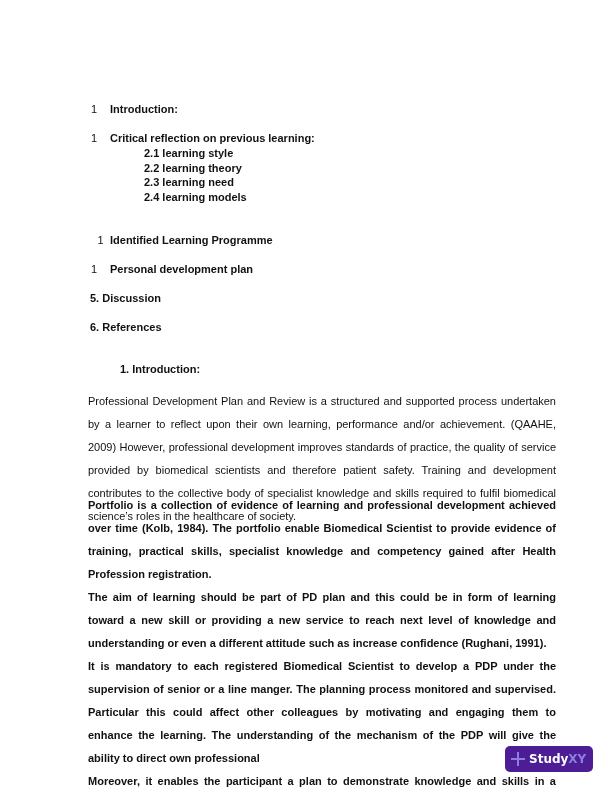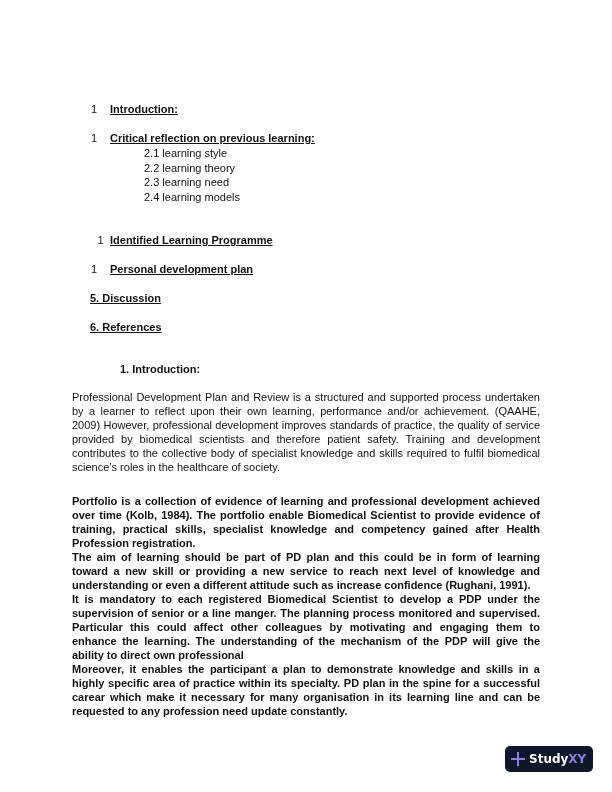--- a/index.html
+++ b/index.html
@@ -3,35 +3,34 @@
   <meta charset="utf-8">
   <style>
     html, body { margin: 0; padding: 0; background: #ffffff; }
     body {
       width: 612px; height: 792px; position: relative; overflow: hidden;
       font-family: "Liberation Sans", sans-serif; color: #111111;
     }
     .toc-line {
       position: absolute; font-size: 11px; font-weight: bold; line-height: 13px;
       white-space: nowrap;
-      text-decoration: underline;
     }
     .toc-num { display: inline-block; width: 19px; font-weight: normal; }
-    .toc-sub { position: absolute; left: 144px; font-size: 11px; font-weight: normal; line-height: 14.6px; }
+    .toc-sub { position: absolute; left: 144px; font-size: 11px; font-weight: bold; line-height: 14.6px; }
     .section-heading {
       position: absolute; left: 88px; top: 363px; font-size: 11px; font-weight: bold; margin-left: 32px;
     }
     .body-text {
-      position: absolute; left: 72px; width: 468px;
-      font-size: 11px; line-height: 14px; text-align: justify;
+      position: absolute; left: 88px; width: 468px;
+      font-size: 11px; line-height: 23px; text-align: justify;
     }
     .body-text p { margin: 0; }
     .badge {
       position: absolute; left: 505px; top: 746px; width: 88px; height: 26px;
-      background: #0f172a; border-radius: 5px; display: flex; align-items: center;
+      background: #4c1d95; border-radius: 5px; display: flex; align-items: center;
       box-sizing: border-box; padding-left: 6px;
     }
     .badge-plus { width: 14px; height: 14px; position: relative; margin-right: 4px; }
     .badge-plus::before, .badge-plus::after {
       content: ""; position: absolute; background: #8d7fe0;
     }
     .badge-plus::before { left: 6px; top: 0; width: 2px; height: 14px; }
     .badge-plus::after { top: 6px; left: 0; width: 14px; height: 2px; }
     .badge-text { font-family: "DejaVu Sans", sans-serif; font-weight: bold; font-size: 12px; color: #ffffff; }
     .badge-accent { color: #8d7fe0; }

